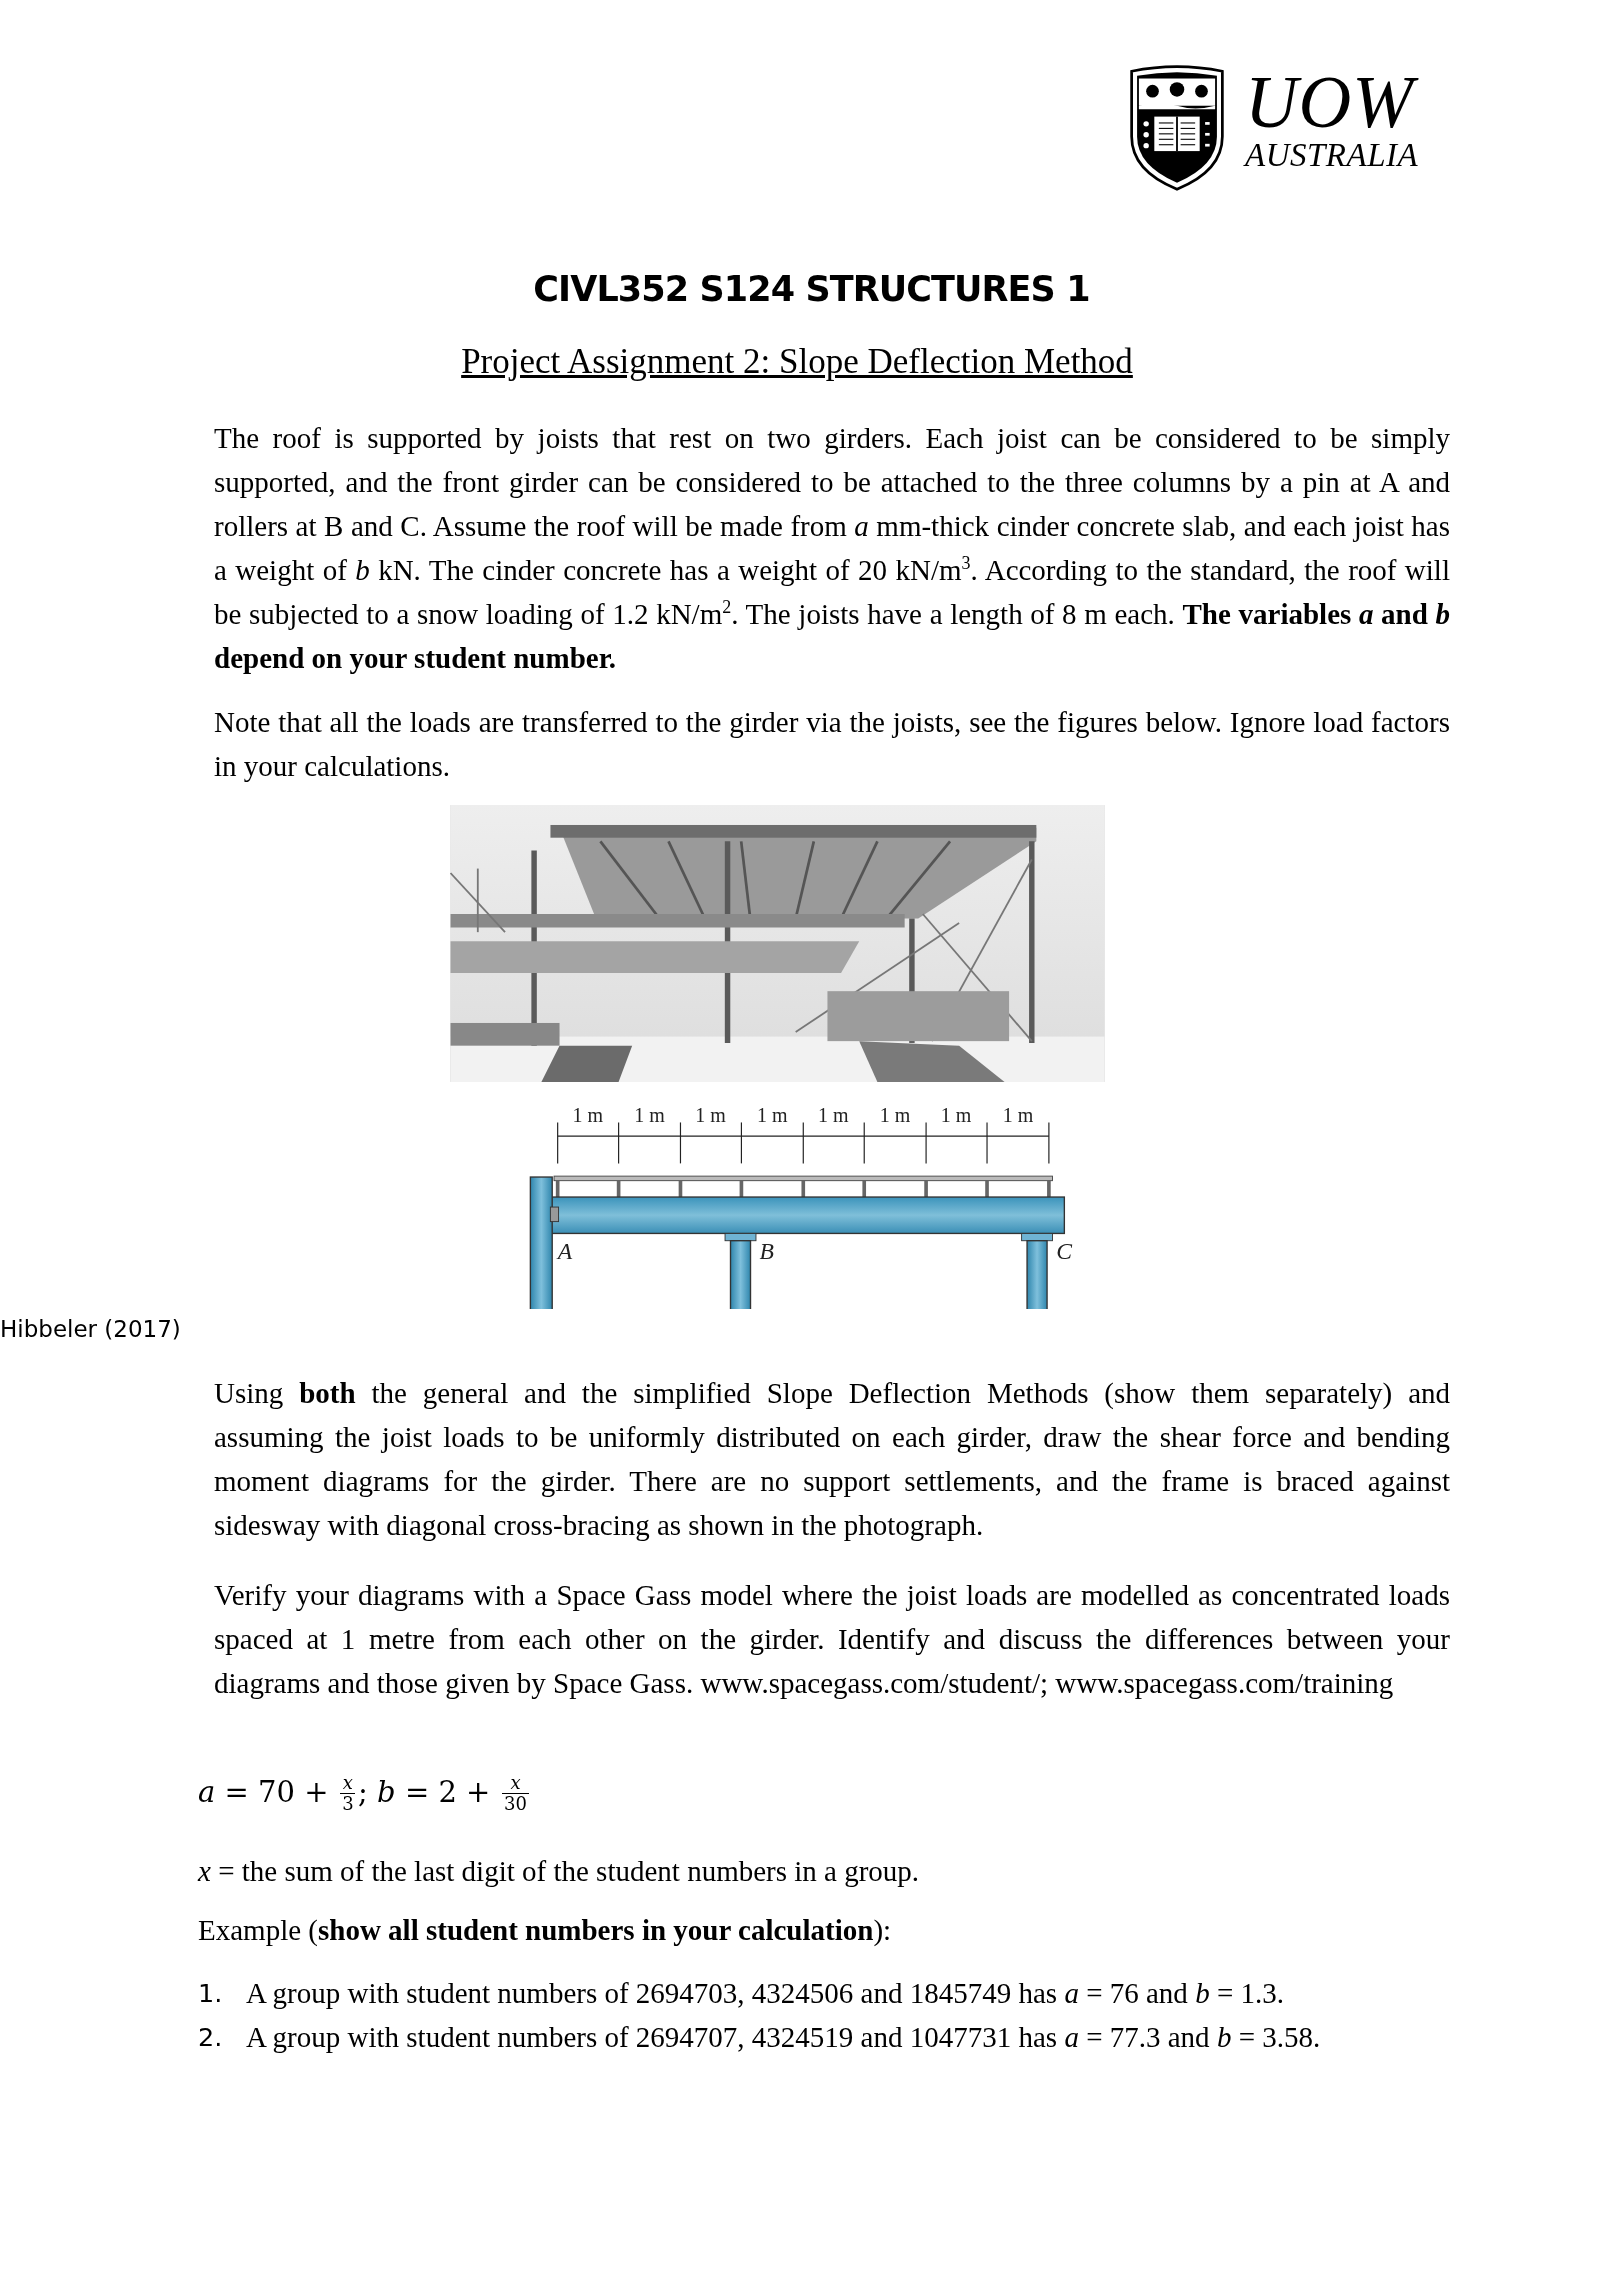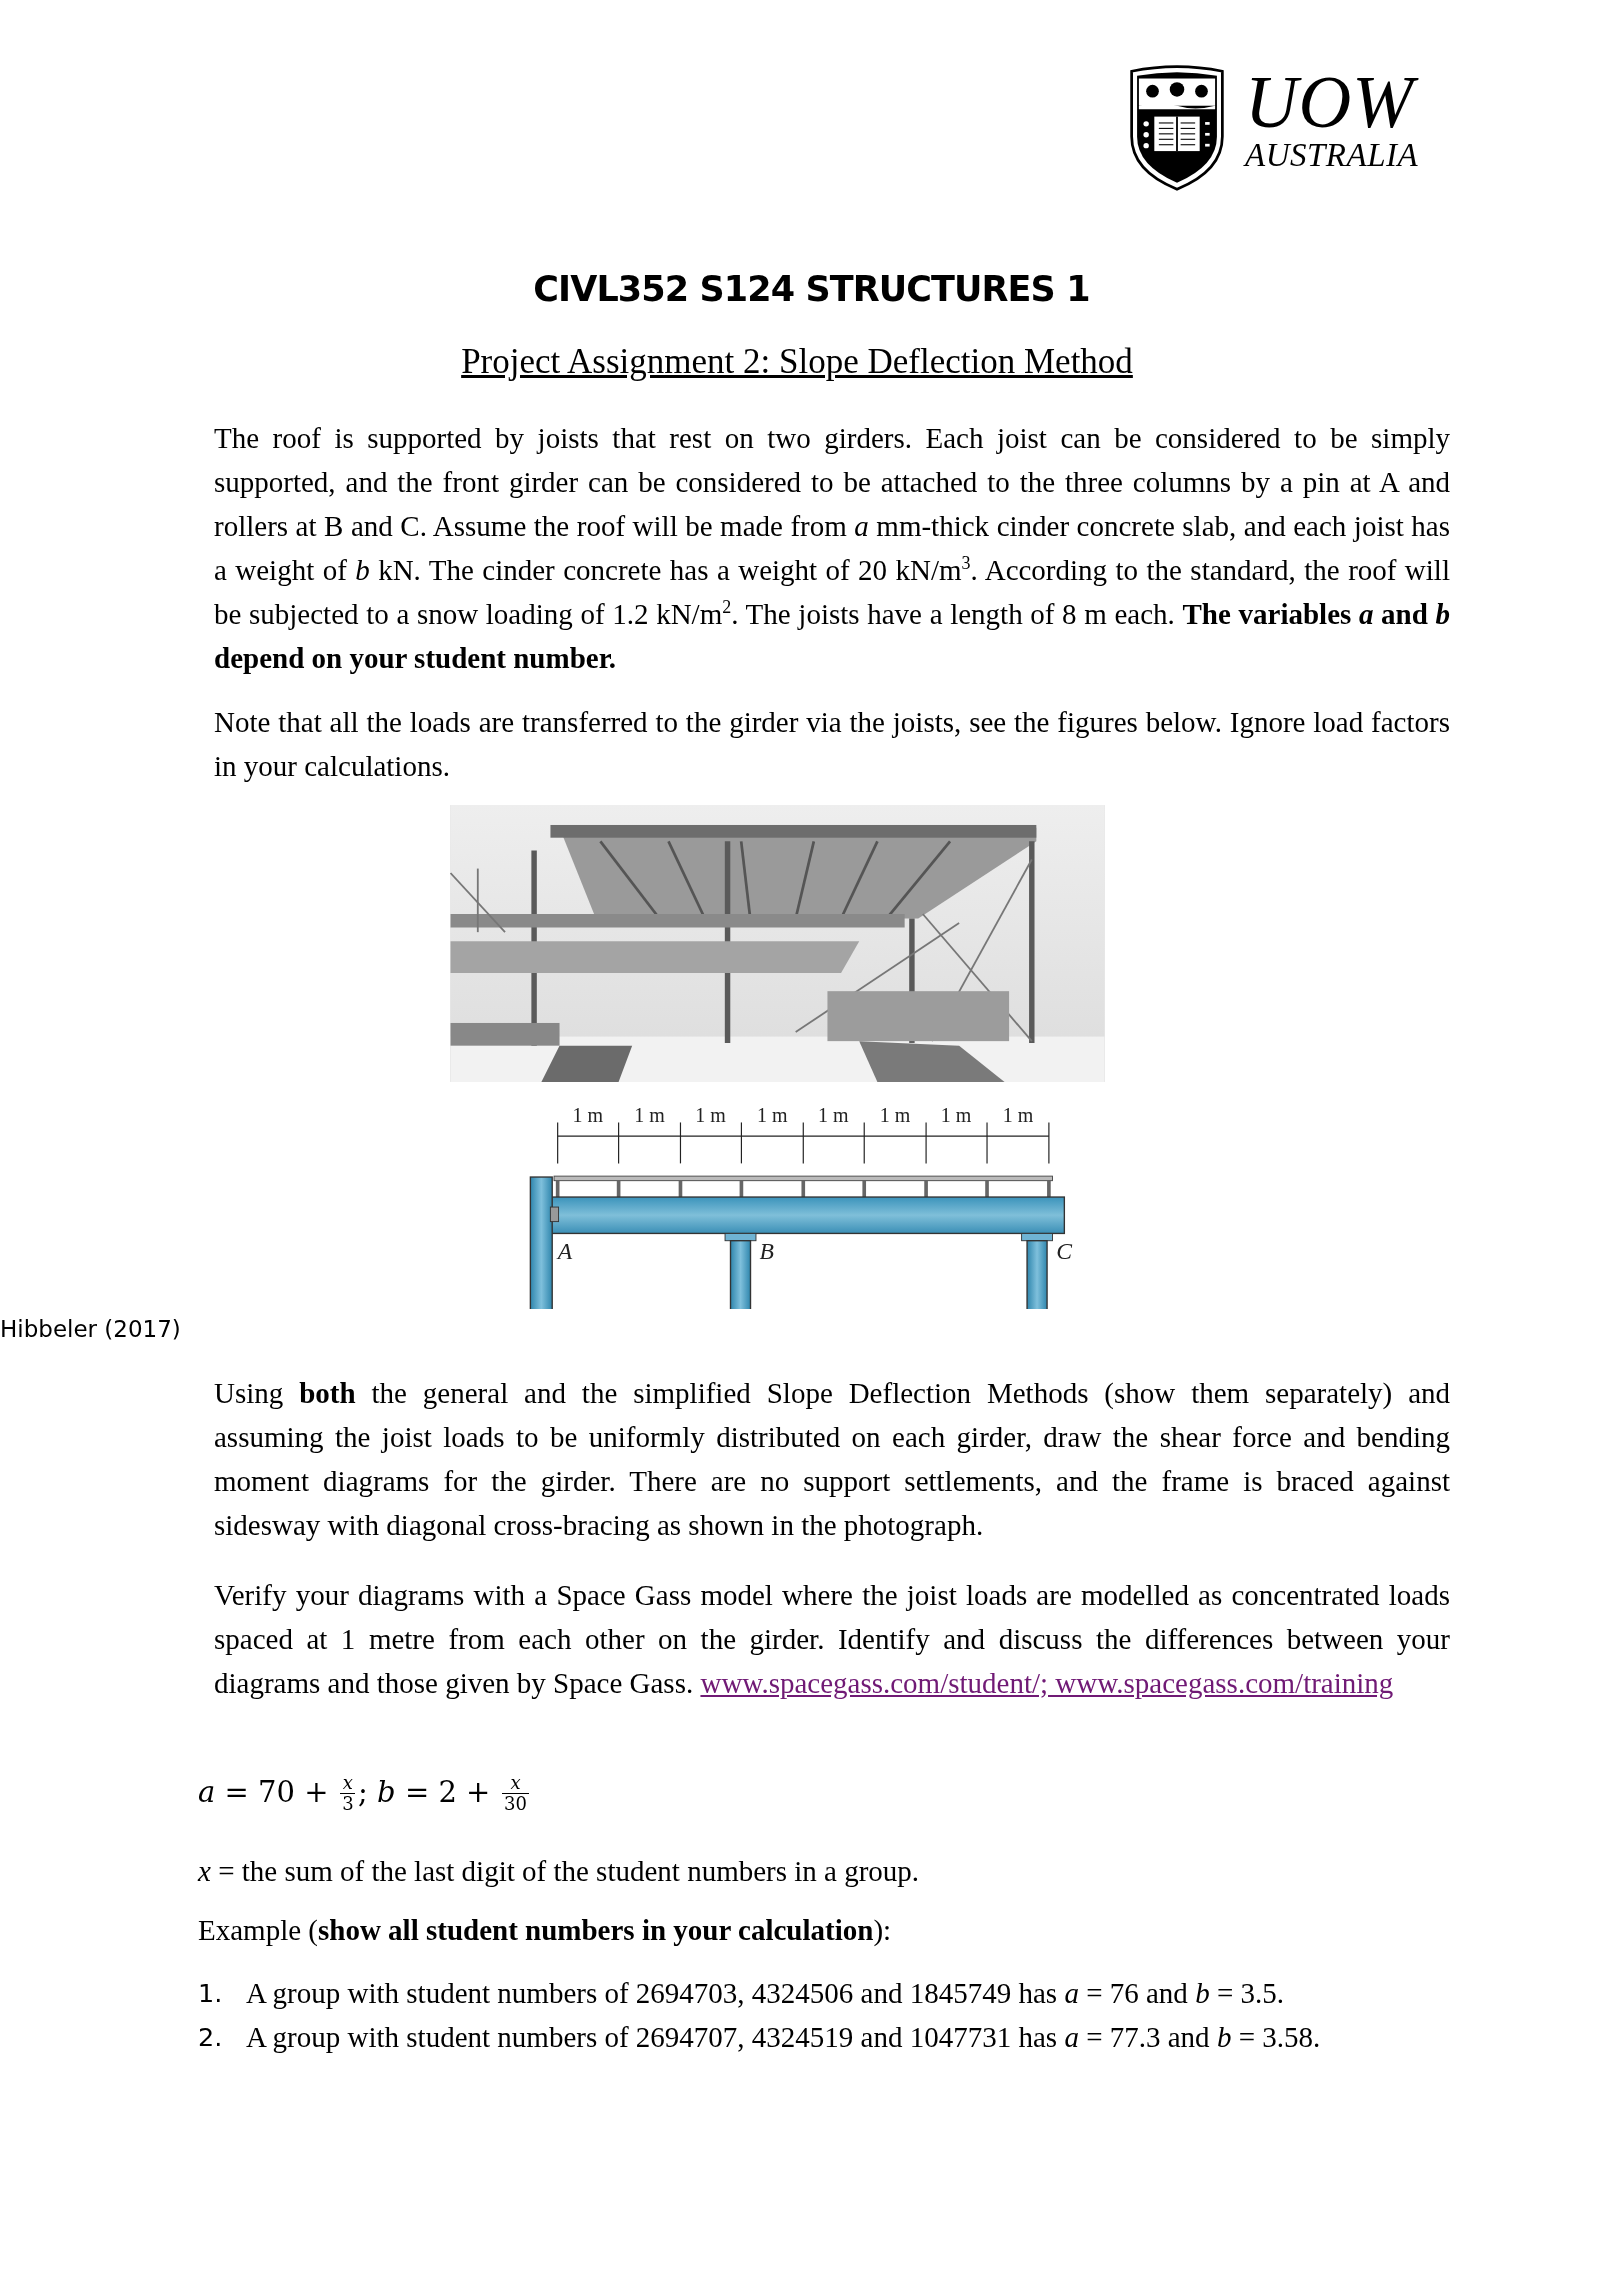--- a/index.html
+++ b/index.html
@@ -23,21 +23,21 @@
   .para {
     position: absolute; left: 214px; width: 1236px; font-size: 29px; line-height: 44px;
     text-align: justify; text-align-last: left;
   }
   .para b { font-weight: bold; }
   .para sup { font-size: 18px; line-height: 0; vertical-align: 11px; }
   .p1 { top: 416px; }
   .p2 { top: 700px; }
   .p3 { top: 1371px; }
   .p4 { top: 1573px; }
-  .link { color: #701a75; text-decoration: underline; }
+  .link { color: #000000; }
 
   .photo { position: absolute; left: 450px; top: 805px; width: 655px; height: 277px; overflow: hidden; background: #e8e8e8; }
   .beam-fig { position: absolute; left: 514px; top: 1086px; width: 564px; height: 223px; }
   .caption {
     position: absolute; left: 0; width: 1623px; top: 1316px; 
     font-family: "DejaVu Sans", "Liberation Sans", sans-serif; font-size: 23px;
   }
   .formula { position: absolute; left: 198px; top: 1773px; font-size: 29px; font-family: "DejaVu Serif", serif; }
   .formula i { font-style: italic; }
   .frac { display: inline-block; vertical-align: middle; text-align: center; font-size: 18px; line-height: 20px; margin: 0 2.7px; }
@@ -214,20 +214,20 @@
   <i>a</i><span> = 70 + </span><span class="frac"><span class="num">x</span><span class="den">3</span></span><span>; </span><i>b</i><span> = 2 + </span><span class="frac"><span class="num">x</span><span class="den">30</span></span>
 </div>
 
 <div class="xdef"><i>x</i><span> = the sum of the last digit of the student numbers in a group.</span></div>
 
 <div class="example"><span>Example (</span><b>show all student numbers in your calculation</b><span>):</span></div>
 
 <div class="list">
   <div class="item">
     <span class="num-lbl">1.</span>
-    <span>A group with student numbers of 2694703, 4324506 and 1845749 has </span><i>a</i><span> = 76 and </span><i>b</i><span> = 3.5.</span>
+    <span>A group with student numbers of 2694703, 4324506 and 1845749 has </span><i>a</i><span> = 76 and </span><i>b</i><span> = 1.3.</span>
   </div>
   <div class="item">
     <span class="num-lbl">2.</span>
     <span>A group with student numbers of 2694707, 4324519 and 1047731 has </span><i>a</i><span> = 77.3 and </span><i>b</i><span> = 3.58.</span>
   </div>
 </div>
 
 
 </body></html>

